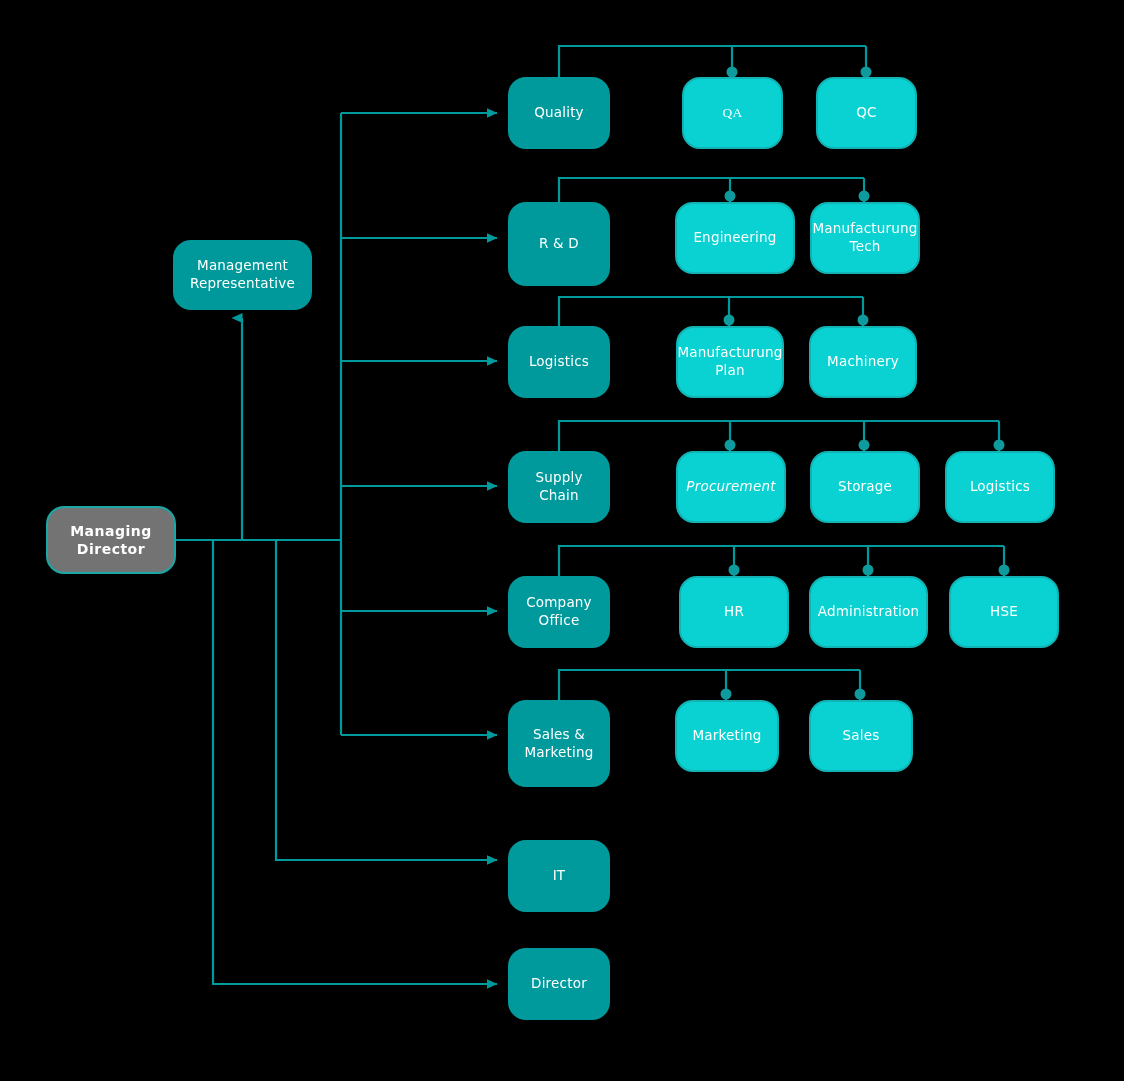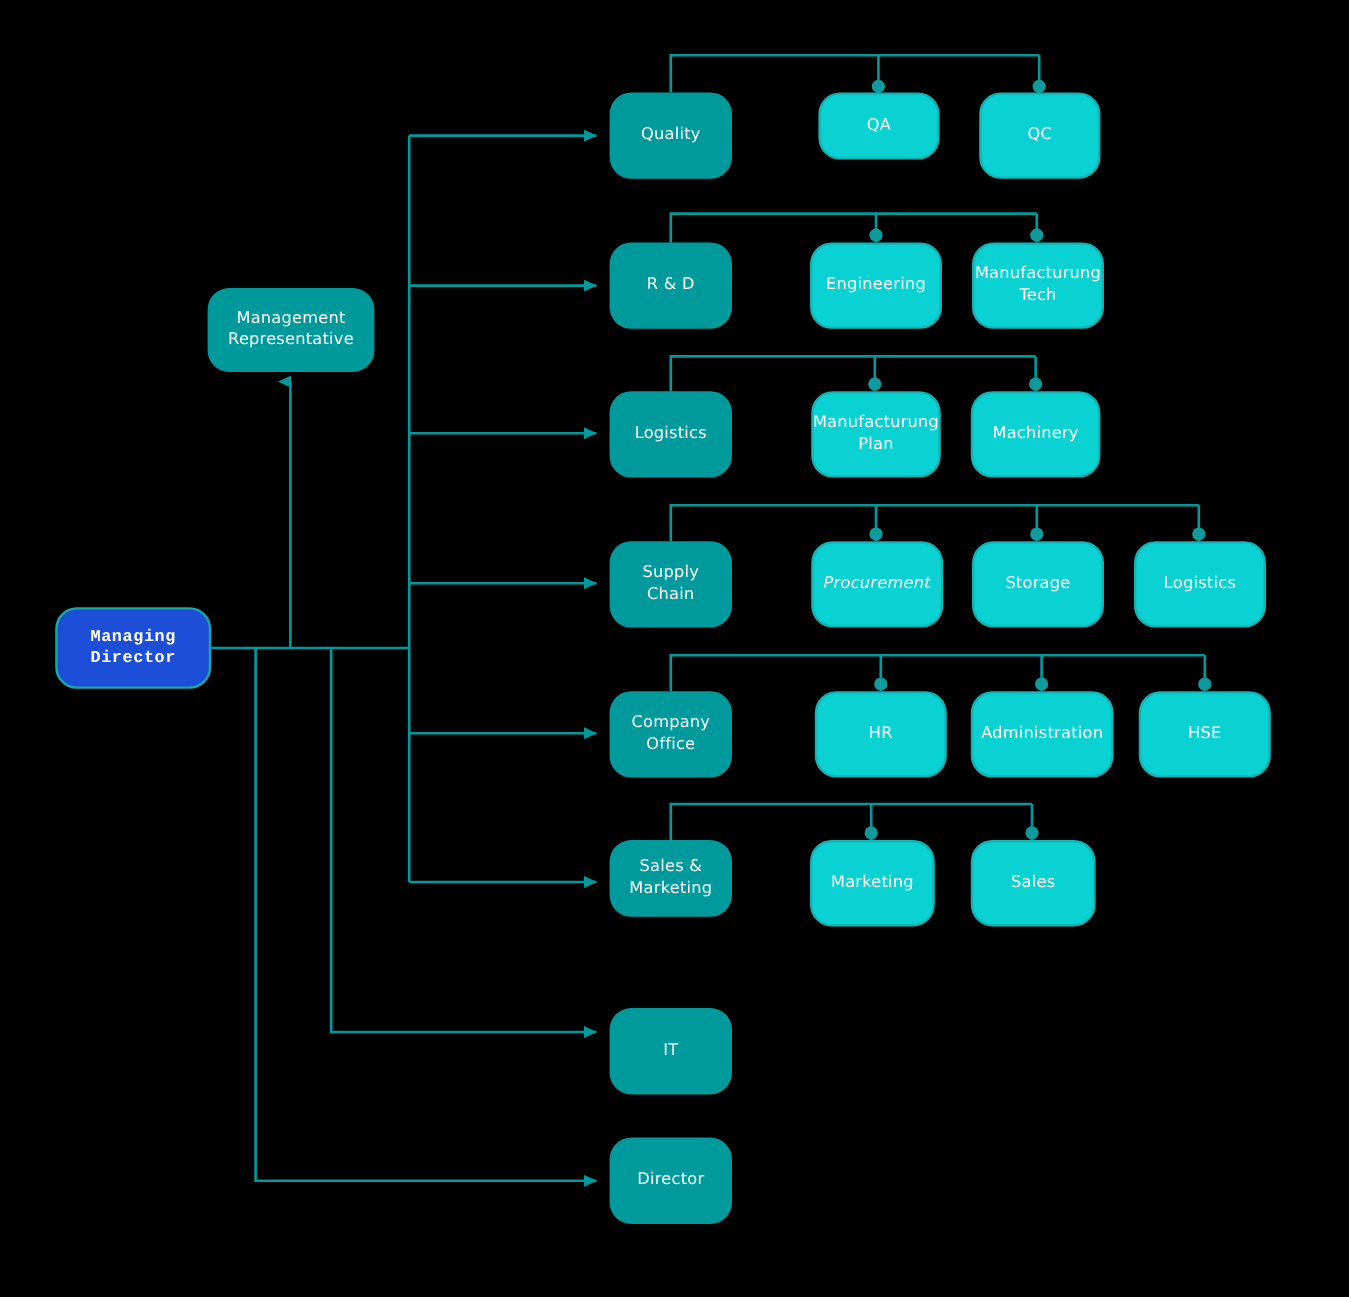--- a/index.html
+++ b/index.html
@@ -33,26 +33,25 @@
     align-items: center;
     justify-content: center;
     text-align: center;
     color: #ffffff;
     line-height: 1.3;
     letter-spacing: 0.2px;
     z-index: 3;
     border-radius: 18px;
   }
   .node-root {
-    background: #1d4ed8;
+    background: #737373;
     border: 2px solid #1aa7a7;
     font-size: 14px;
     font-weight: bold;
     letter-spacing: 0.5px;
-    font-family: Liberation Mono, monospace;
   }
   .node-mr {
     background: #00999b;
     border: none;
     font-size: 13.5px;
   }
   .node-dept {
     background: #009a9c;
     border: none;
     font-size: 13.5px;
@@ -153,31 +152,31 @@
   </div>
 
   <div class="node node-mr" style="left:173px; top:240px; width:139px; height:70px;">
     <span class="node-label">Management
 Representative</span>
   </div>
 
   <div class="node node-dept" style="left:508px; top:77px; width:102px; height:72px;">
     <span class="node-label">Quality</span>
   </div>
-  <div class="node node-sub" style="left:682px; top:77px; width:101px; height:56px;">
+  <div class="node node-sub" style="left:682px; top:77px; width:101px; height:72px;font-family:Liberation Serif, serif;">
     <span class="node-label">QA</span>
   </div>
   <div class="node node-sub" style="left:816px; top:77px; width:101px; height:72px;">
     <span class="node-label">QC</span>
   </div>
 
-  <div class="node node-dept" style="left:508px; top:202px; width:102px; height:72px;">
+  <div class="node node-dept" style="left:508px; top:202px; width:102px; height:84px;">
     <span class="node-label">R &amp; D</span>
   </div>
-  <div class="node node-sub" style="left:675px; top:202px; width:110px; height:72px;">
+  <div class="node node-sub" style="left:675px; top:202px; width:120px; height:72px;">
     <span class="node-label">Engineering</span>
   </div>
   <div class="node node-sub" style="left:810px; top:202px; width:110px; height:72px;">
     <span class="node-label">Manufacturung
 Tech</span>
   </div>
 
   <div class="node node-dept" style="left:508px; top:326px; width:102px; height:72px;">
     <span class="node-label">Logistics</span>
   </div>
@@ -210,21 +209,21 @@
   <div class="node node-sub" style="left:679px; top:576px; width:110px; height:72px;">
     <span class="node-label">HR</span>
   </div>
   <div class="node node-sub" style="left:809px; top:576px; width:119px; height:72px;">
     <span class="node-label">Administration</span>
   </div>
   <div class="node node-sub" style="left:949px; top:576px; width:110px; height:72px;">
     <span class="node-label">HSE</span>
   </div>
 
-  <div class="node node-dept" style="left:508px; top:700px; width:102px; height:64px;">
+  <div class="node node-dept" style="left:508px; top:700px; width:102px; height:87px;">
     <span class="node-label">Sales &amp;
 Marketing</span>
   </div>
   <div class="node node-sub" style="left:675px; top:700px; width:104px; height:72px;">
     <span class="node-label">Marketing</span>
   </div>
   <div class="node node-sub" style="left:809px; top:700px; width:104px; height:72px;align-items:center;">
     <span class="node-label">Sales</span>
   </div>
 

